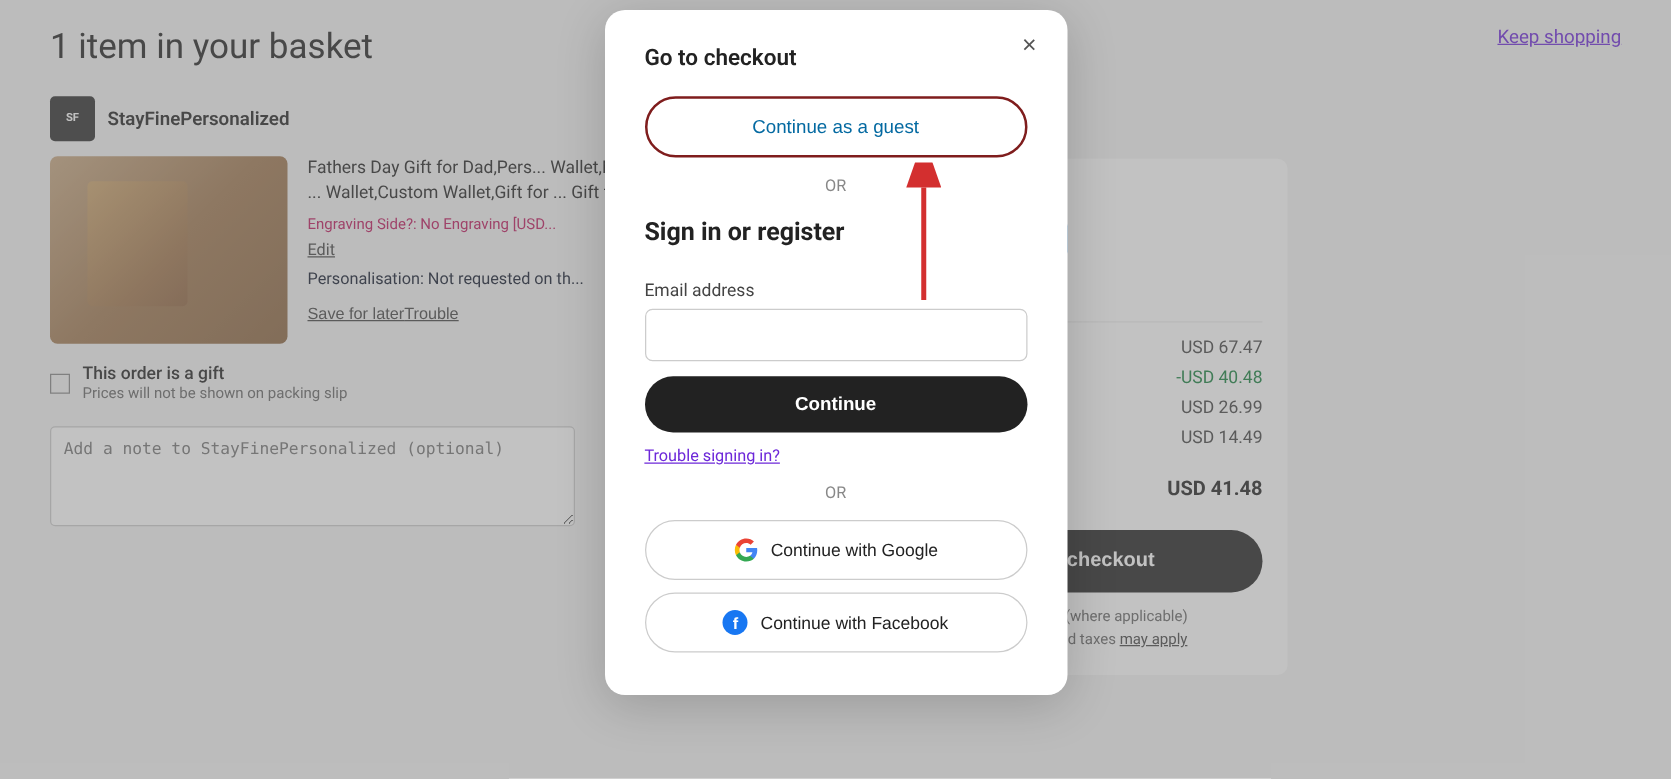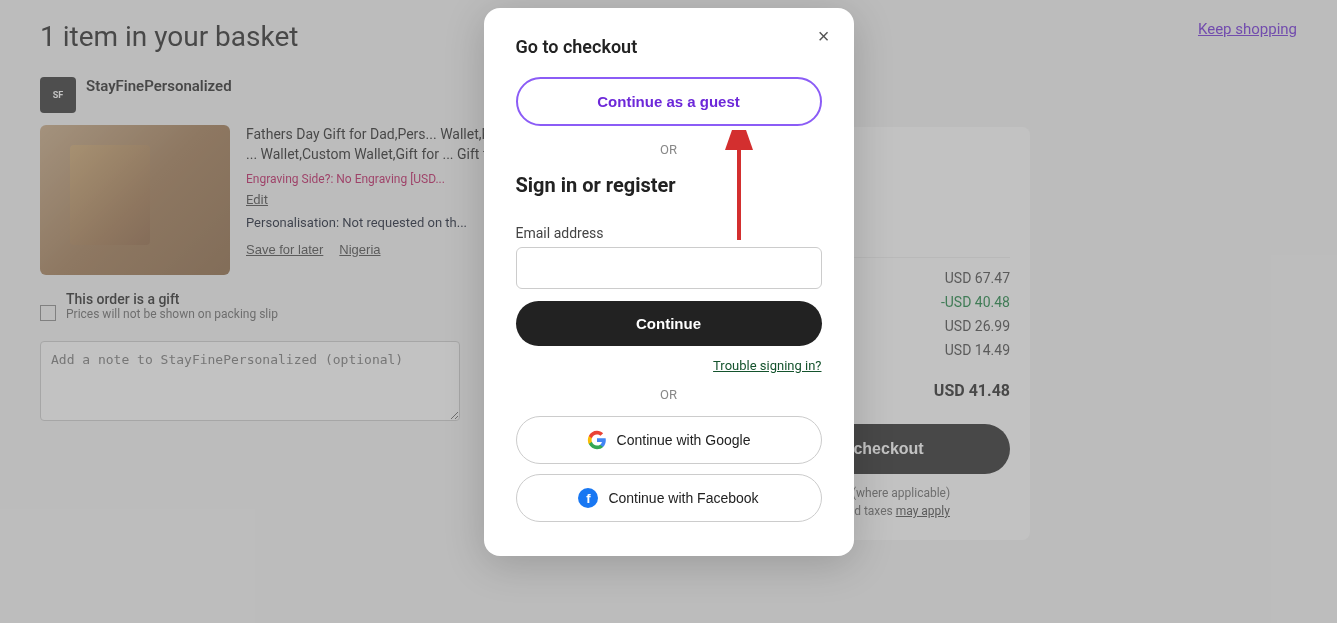--- a/index.html
+++ b/index.html
@@ -34,21 +34,21 @@
     }
 
     .basket-left {
       flex: 1;
       max-width: 580px;
     }
 
     
     .shop-header {
       display: flex;
-      align-items: flex-start;
+      align-items: center;
       gap: 10px;
       margin-bottom: 12px;
     }
     .shop-logo {
       width: 36px;
       height: 36px;
       background: #2c2c2c;
       border-radius: 4px;
       display: flex;
       align-items: center;
@@ -111,36 +111,35 @@
       margin-bottom: 8px;
       display: inline-block;
     }
     .product-personalisation {
       font-size: 13px;
       color: #0f172a;
       margin-bottom: 12px;
     }
     .product-actions {
       display: flex;
-      gap: 16px;
     }
     .product-action-btn {
       font-size: 13px;
       color: #444;
       text-decoration: underline;
       cursor: pointer;
       background: none;
       border: none;
       padding: 0;
     }
 
     
     .gift-section {
       display: flex;
-      align-items: flex-end;
+      align-items: center;
       gap: 10px;
       margin-bottom: 20px;
       margin-top: 12px;
     }
     .gift-checkbox {
       width: 16px;
       height: 16px;
       border: 1.5px solid #888;
       margin-top: 2px;
       flex-shrink: 0;
@@ -371,26 +370,26 @@
     .modal-title {
       font-size: 18px;
       font-weight: 600;
       color: #222;
       margin-bottom: 20px;
     }
 
     .guest-btn {
       width: 100%;
       padding: 14px;
-      border: 2px solid #8b5cf6;
+      border: 2px solid #7f1d1d;
       border-radius: 30px;
       background: #fff;
       font-size: 15px;
-      font-weight: 700;
-      color: #6d28d9;
+      font-weight: 400;
+      color: #0369a1;
       cursor: pointer;
       margin-bottom: 16px;
     }
 
     .or-divider {
       text-align: center;
       color: #888;
       font-size: 13px;
       margin-bottom: 16px;
       position: relative;
@@ -427,23 +426,23 @@
       border: none;
       border-radius: 30px;
       font-size: 15px;
       font-weight: 600;
       cursor: pointer;
       margin-bottom: 12px;
     }
 
     .trouble-link {
       display: block;
-      text-align: right;
-      font-size: 13px;
-      color: #14532d;
+      text-align: left;
+      font-size: 13px;
+      color: #6d28d9;
       text-decoration: underline;
       cursor: pointer;
       margin-bottom: 14px;
     }
 
     .or-divider2 {
       text-align: center;
       color: #888;
       font-size: 13px;
       margin-bottom: 14px;
@@ -529,21 +528,21 @@
       
       <div class="product-row">
         <div class="product-image"></div>
         <div class="product-details">
           <div class="product-title">Fathers Day Gift for Dad,Pers... Wallet,Mens Wallet,Engraved ... Wallet,Custom Wallet,Gift for ... Gift for Him</div>
           <div class="product-attr">Engraving Side?: No Engraving [USD...</div>
           <span class="product-edit">Edit</span>
           <div class="product-personalisation">Personalisation: Not requested on th...</div>
           <div class="product-actions">
             <button class="product-action-btn">Save for later</button>
-            <button class="product-action-btn">Nigeria</button>
+            <button class="product-action-btn">Trouble</button>
           </div>
         </div>
       </div>
 
       
       <div class="gift-section">
         <div class="gift-checkbox"></div>
         <div class="gift-text-block">
           <div class="gift-label">This order is a gift</div>
           <div class="gift-sublabel">Prices will not be shown on packing slip</div>

